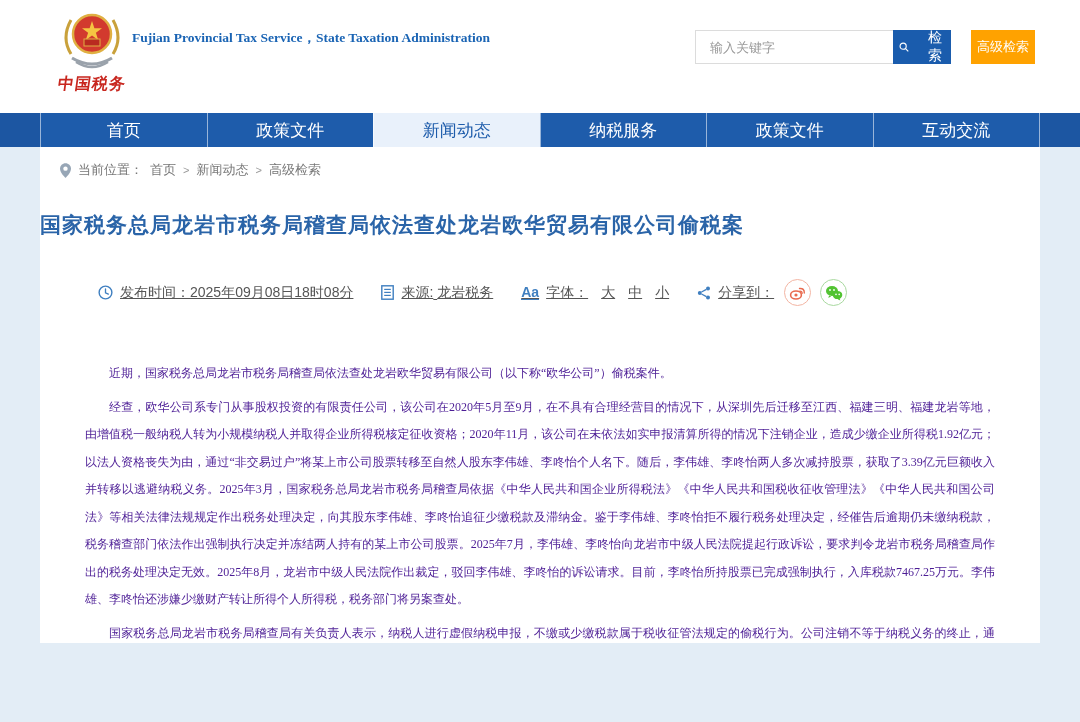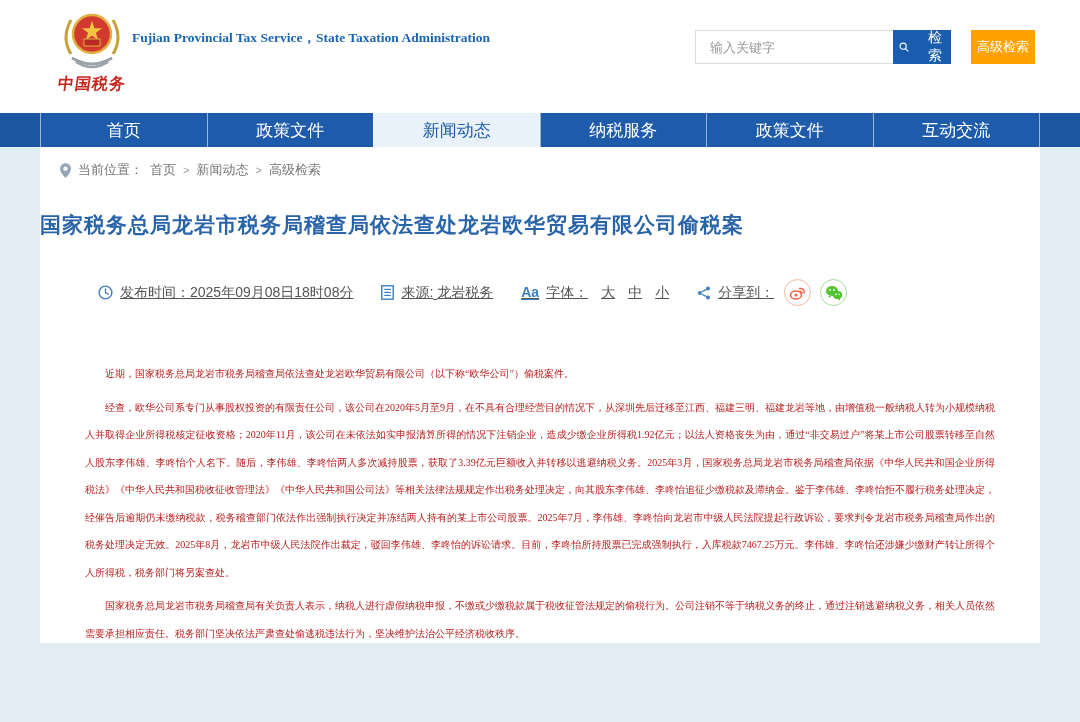--- a/index.html
+++ b/index.html
@@ -83,21 +83,21 @@
   .share-circle {
     width:27px; height:27px; border-radius:50%; display:flex;
     align-items:center; justify-content:center; cursor:pointer; background:#fff;
   }
   .weibo-circle { border:1px solid #f3b5a3; }
   .wechat-circle { border:1px solid #a9d9a0; }
   
   .body-text { margin:54px 45px 0 45px; }
   .body-text p {
     font-family:"Liberation Serif", serif;
-    font-size:10px; line-height:27.5px; color:#b91c1c;
+    font-size:12px; line-height:27.5px; color:#4c1d95;
     text-indent:2em; text-align:justify; margin:0 0 6px 0;
   }
 </style>
 </head>
 <body>
 
 <div class="header">
   <div class="logo-wrap">
     <svg width="66" height="64" viewBox="0 0 66 64">
       <path d="M12,46 Q2,30 12,12" fill="none" stroke="#c9a13b" stroke-width="3"></path>

